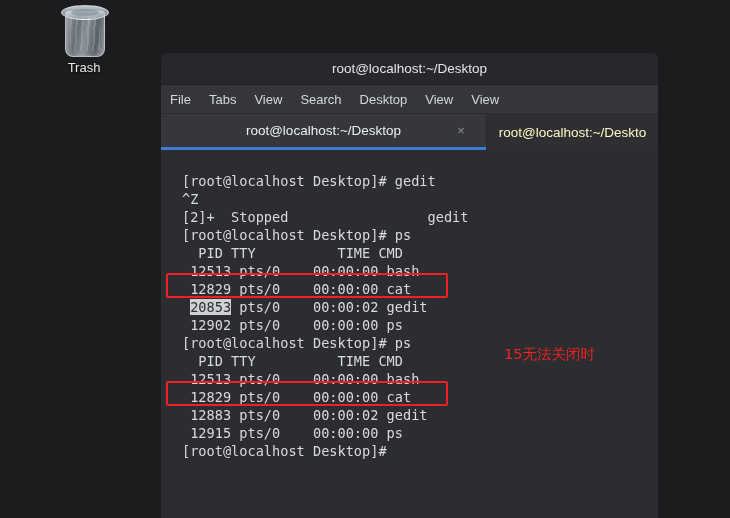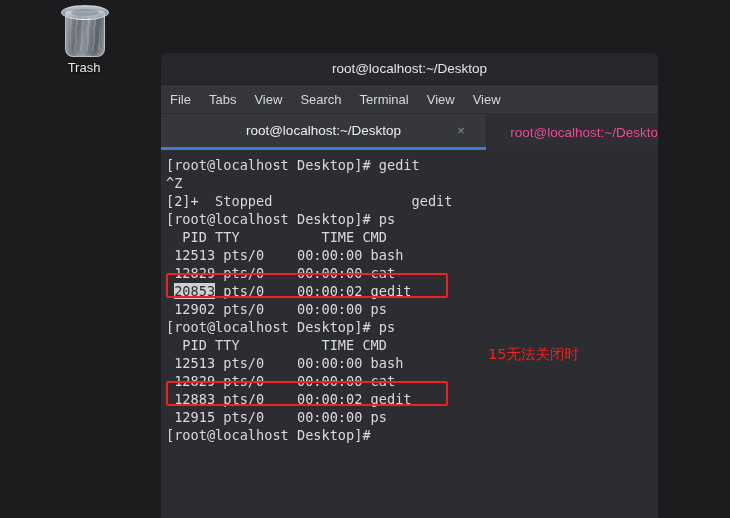--- a/index.html
+++ b/index.html
@@ -153,23 +153,23 @@
   }
   .tab.active {
     width: 325px;
     background: #35373b;
     color: #eceef0;
     border-bottom: 3px solid #3b7cd4;
   }
   .tab.inactive {
     flex: 1;
     background: #2d2f32;
-    color: #ec4899;
+    color: #fef9c3;
     border-left: 1px solid #27292c;
-    justify-content: flex-end;
+    justify-content: center;
     overflow: hidden;
   }
   #tab-close-icon {
     position: absolute;
     right: 18px;
     top: 50%;
     transform: translateY(-50%);
     width: 14px;
     height: 14px;
     color: #90939a;
@@ -186,21 +186,21 @@
     padding: 6px 0 0 5px;
     box-sizing: border-box;
     overflow: hidden;
   }
   #terminal-text {
     font-family: "DejaVu Sans Mono", "Liberation Mono", monospace;
     font-size: 13.6px;
     line-height: 18px;
     color: #d9dadb;
     white-space: pre;
-    margin: 0;
+    margin: 16px;
     letter-spacing: 0px;
   }
   .sel {
     background: #cfd1d2;
     color: #2b2d30;
   }
 
   
   .redbox {
     position: absolute;
@@ -215,21 +215,21 @@
     height: 21px;
   }
   #redbox-2 {
     left: 5px;
     top: 231px;
     width: 278px;
     height: 21px;
   }
   #red-note {
     position: absolute;
-    left: 327px;
+    left: 343px;
     top: 195px;
     font-family: "DejaVu Sans", sans-serif;
     font-size: 14.5px;
     color: #ee2222;
     white-space: nowrap;
   }
 </style>
 </head>
 <body>
 
@@ -247,21 +247,21 @@
 
     <div id="title-bar">
       <span id="title-bar-text">root@localhost:~/Desktop</span>
     </div>
 
     <div id="menu-bar">
       <span class="menu-item">File</span>
       <span class="menu-item">Tabs</span>
       <span class="menu-item">View</span>
       <span class="menu-item">Search</span>
-      <span class="menu-item">Terminal</span>
+      <span class="menu-item">Desktop</span>
       <span class="menu-item">View</span>
       <span class="menu-item">View</span>
     </div>
 
     <div id="tab-bar">
       <div class="tab active">
         <span>root@localhost:~/Desktop</span>
         <span id="tab-close-icon">×</span>
       </div>
       <div class="tab inactive">

